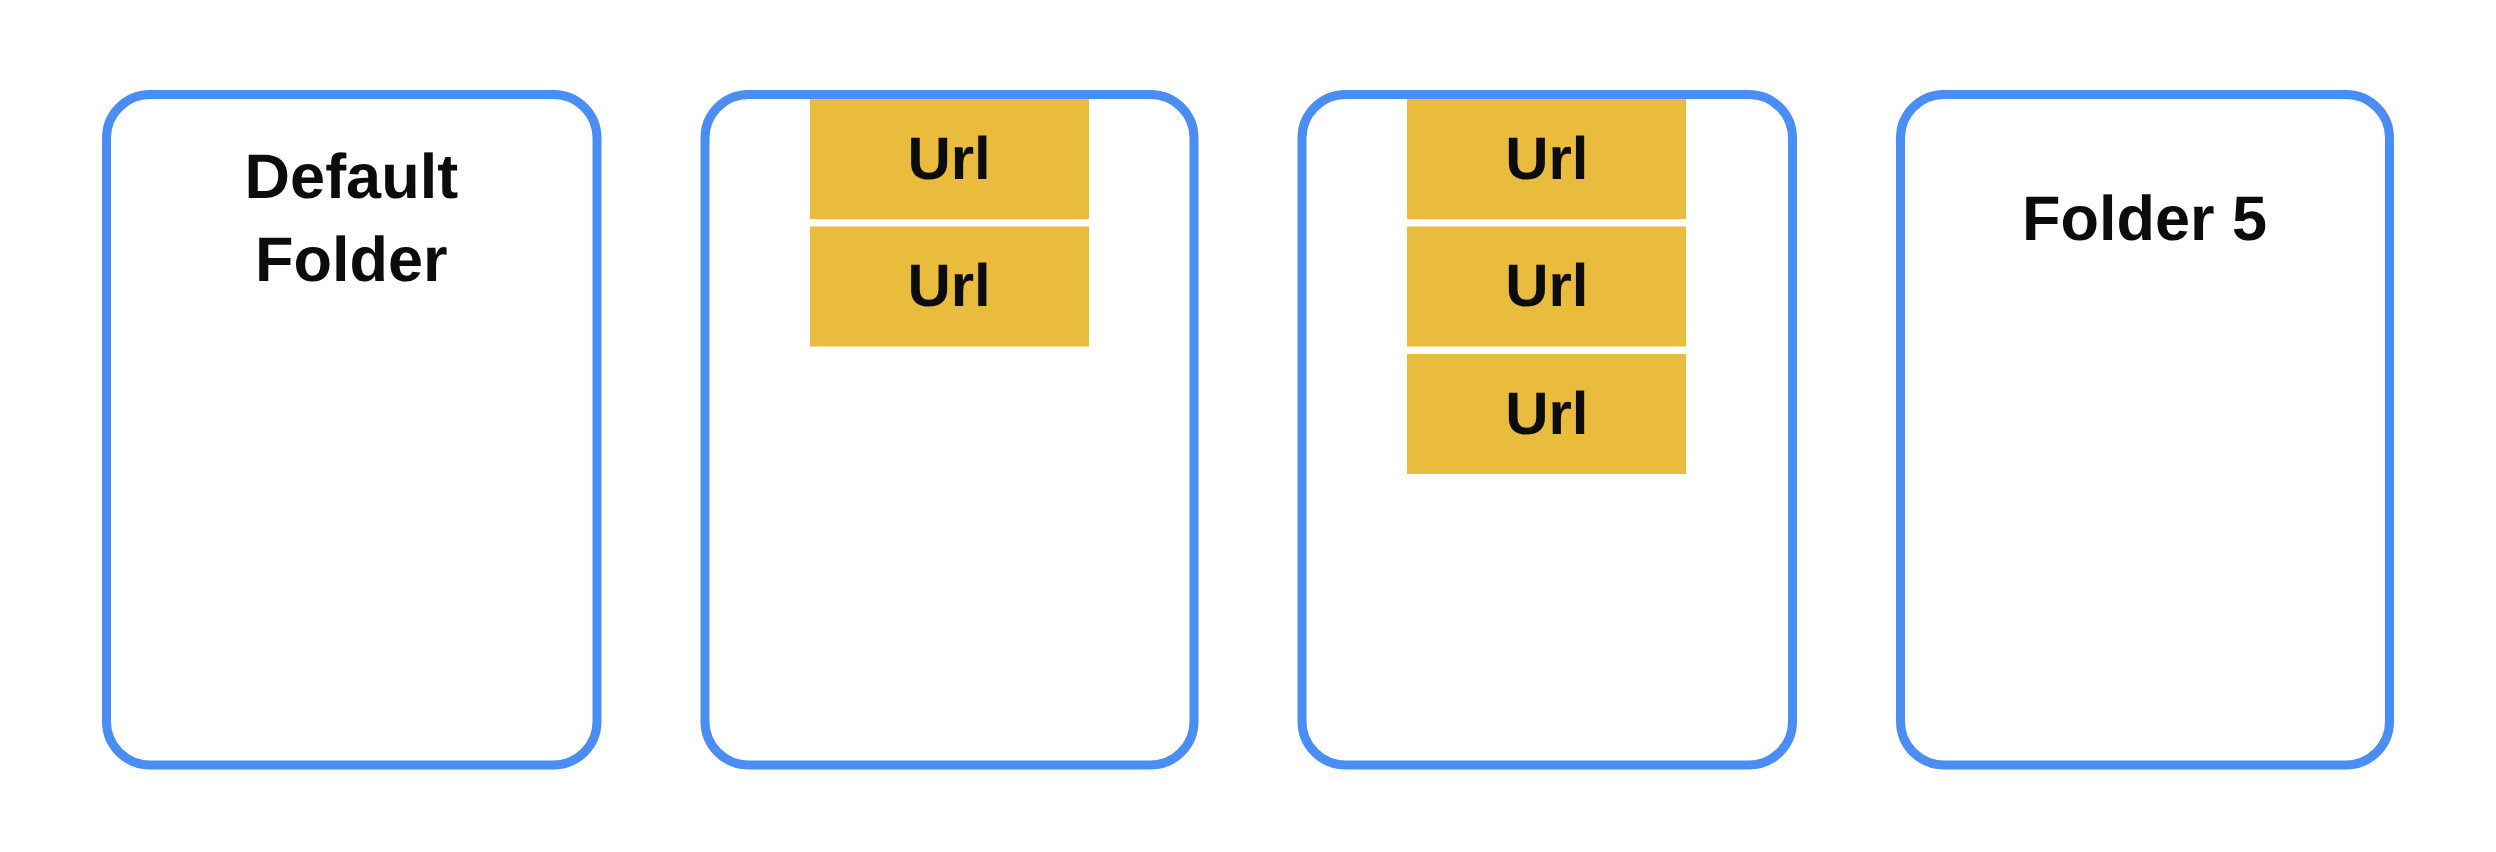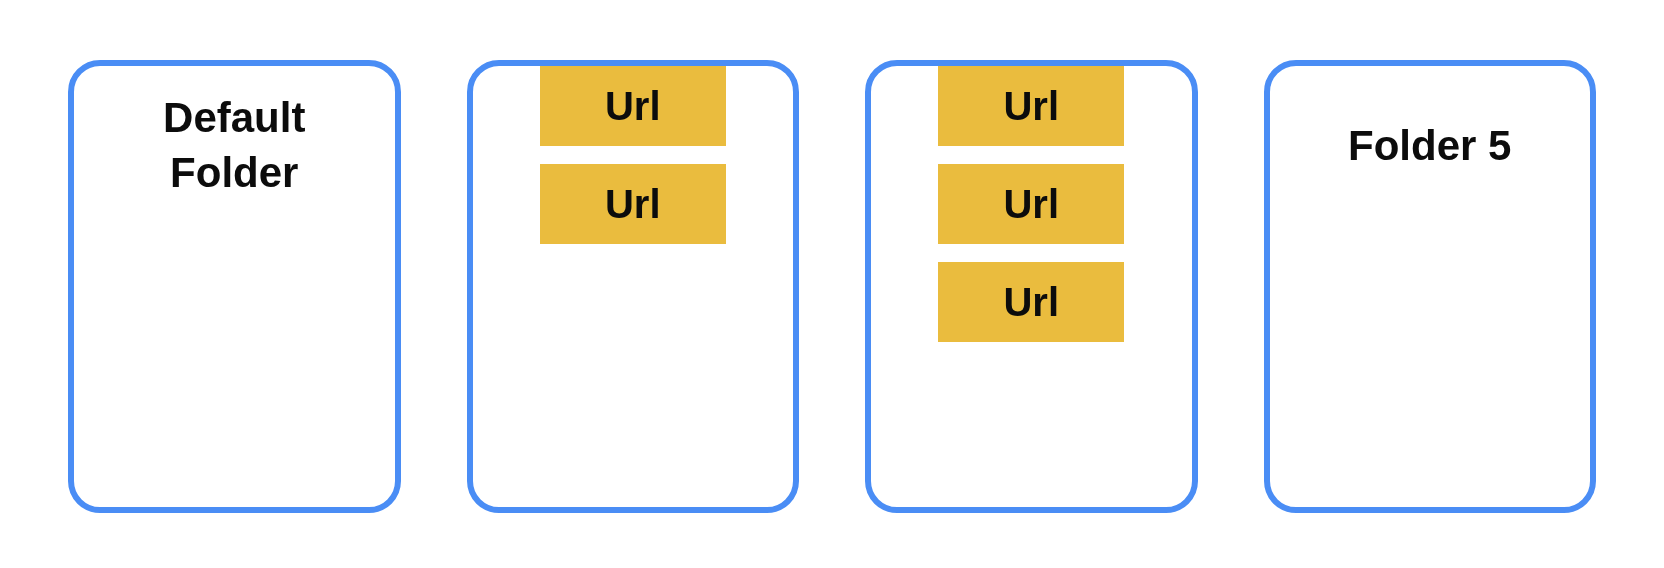--- a/index.html
+++ b/index.html
@@ -42,21 +42,21 @@
     justify-content: center;
     text-align: center;
     font-size: 42px;
     font-weight: bold;
     line-height: 1.3;
     color: var(--text-color);
   }
   .url-list {
     display: flex;
     flex-direction: column;
-    gap: 18px;
+    gap: 5px;
     width: 186px;
   }
   .url-item {
     height: 80px;
     background: var(--url-bg);
     display: flex;
     align-items: center;
     justify-content: center;
     font-size: 40px;
     font-weight: bold;

